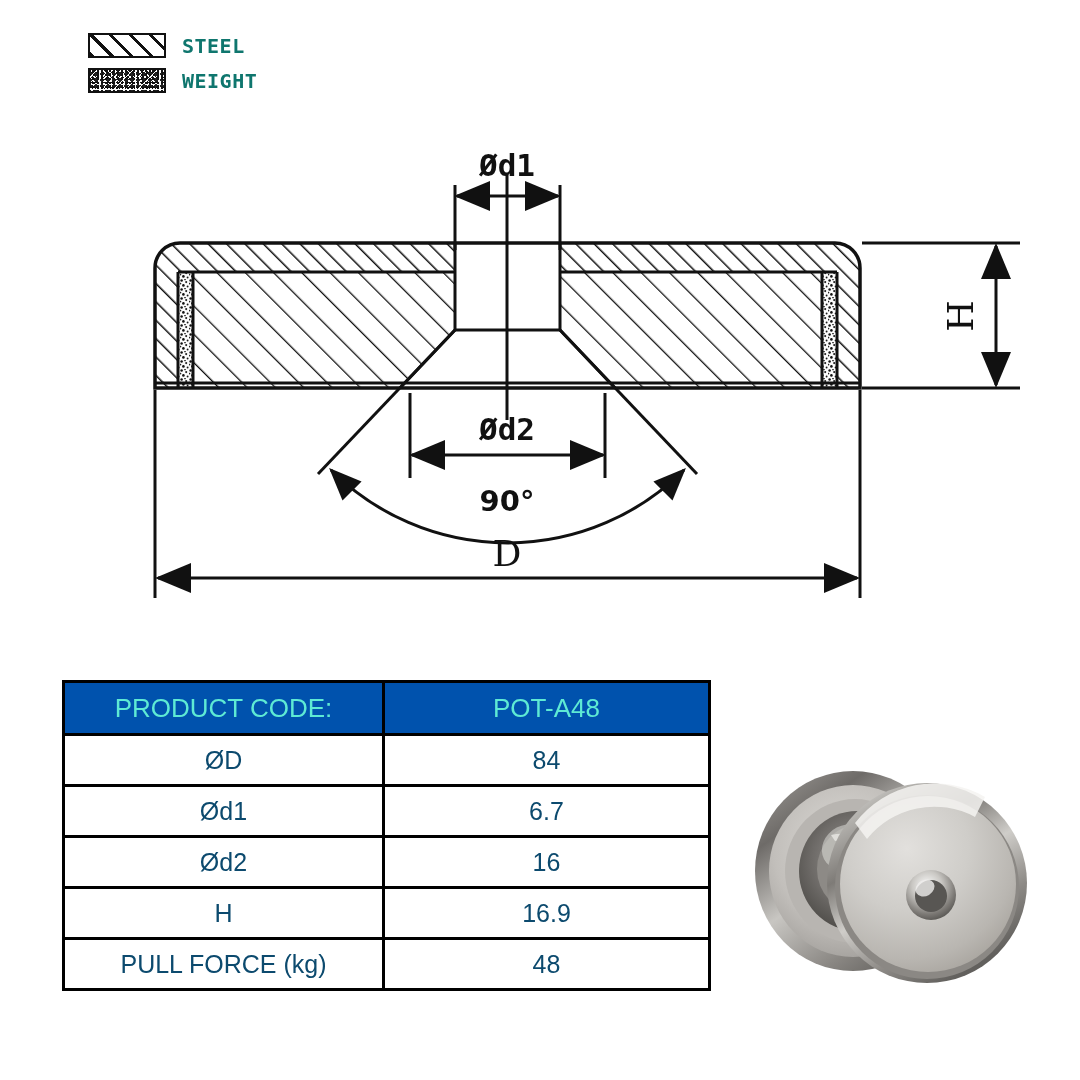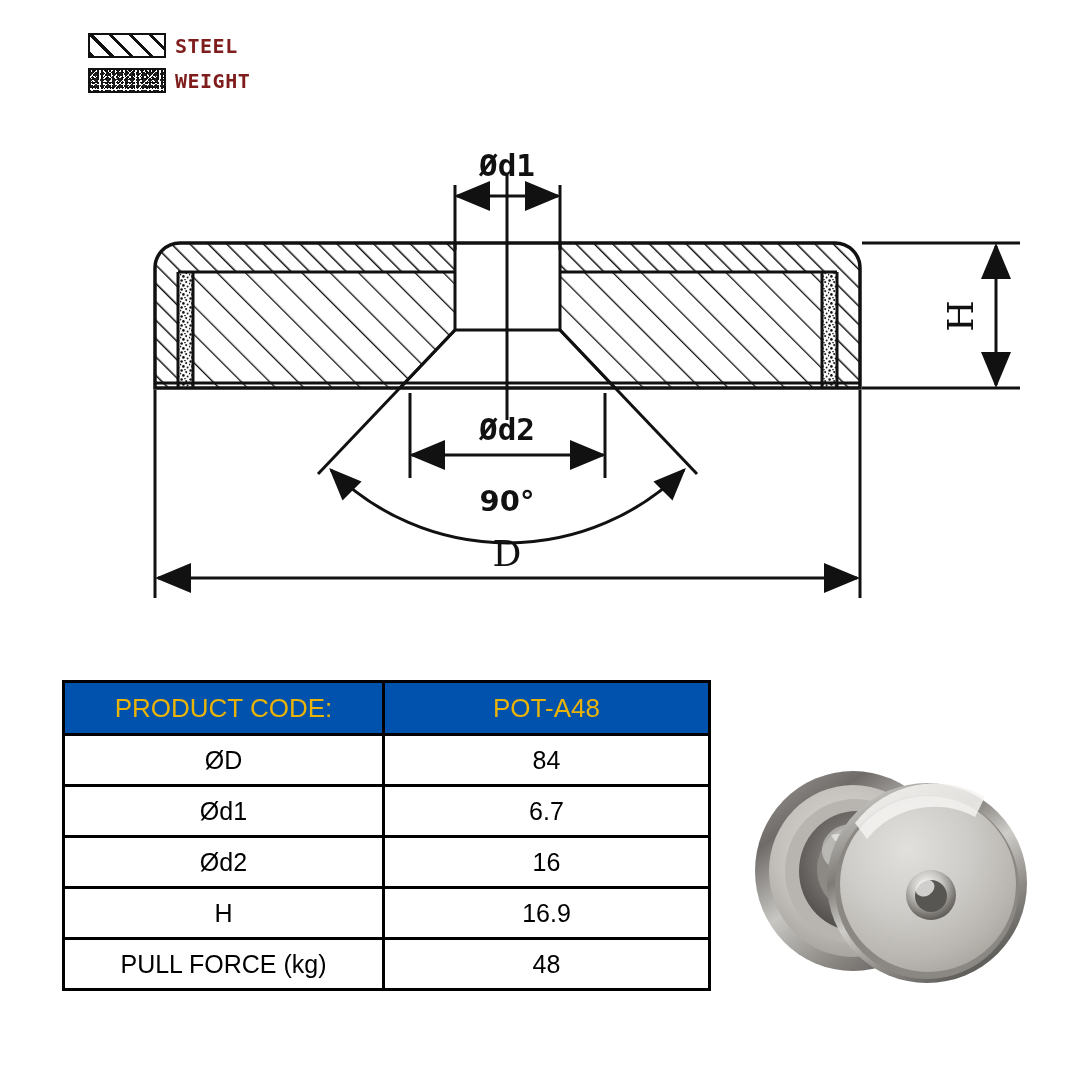--- a/index.html
+++ b/index.html
@@ -46,26 +46,26 @@
     background-color: #fbfbfb;
     background-image:
       radial-gradient(#111 38%, transparent 40%),
       radial-gradient(#111 32%, transparent 34%),
       radial-gradient(#222 42%, transparent 44%),
       radial-gradient(#111 30%, transparent 32%);
     background-size: 5px 5px, 4px 4px, 6px 6px, 3px 3px;
     background-position: 0 0, 2px 3px, 3px 1px, 1px 2px;
   }
   .legend-label {
-    margin-left: 9px;
+    margin-left: 16px;
     font-family: "DejaVu Sans Mono", monospace;
     font-size: 20px;
     font-weight: 600;
     letter-spacing: 0.5px;
-    color: #7f1d1d;
+    color: #0f766e;
     white-space: nowrap;
   }
 
   
   #drawing {
     position: absolute;
     left: 0;
     top: 0;
     width: 1080px;
     height: 650px;
@@ -97,27 +97,27 @@
     width: 646px;
     border-collapse: collapse;
     table-layout: fixed;
   }
   #spec-table td, #spec-table th {
     border: 3px solid #000;
     text-align: center;
     font-family: "Liberation Sans", sans-serif;
     font-size: 25px;
     font-weight: 400;
-    color: #000000;
+    color: #0c4a6e;
     height: 48px;
     padding: 0;
   }
   #spec-table thead th {
     background: #0052ad;
-    color: #eab308;
+    color: #5eead4;
     font-size: 26px;
     font-weight: 400;
     height: 50px;
     border-color: #000;
   }
   #spec-table col.c1 { width: 320px; }
   #spec-table col.c2 { width: 326px; }
 
   
   #product-photo {

